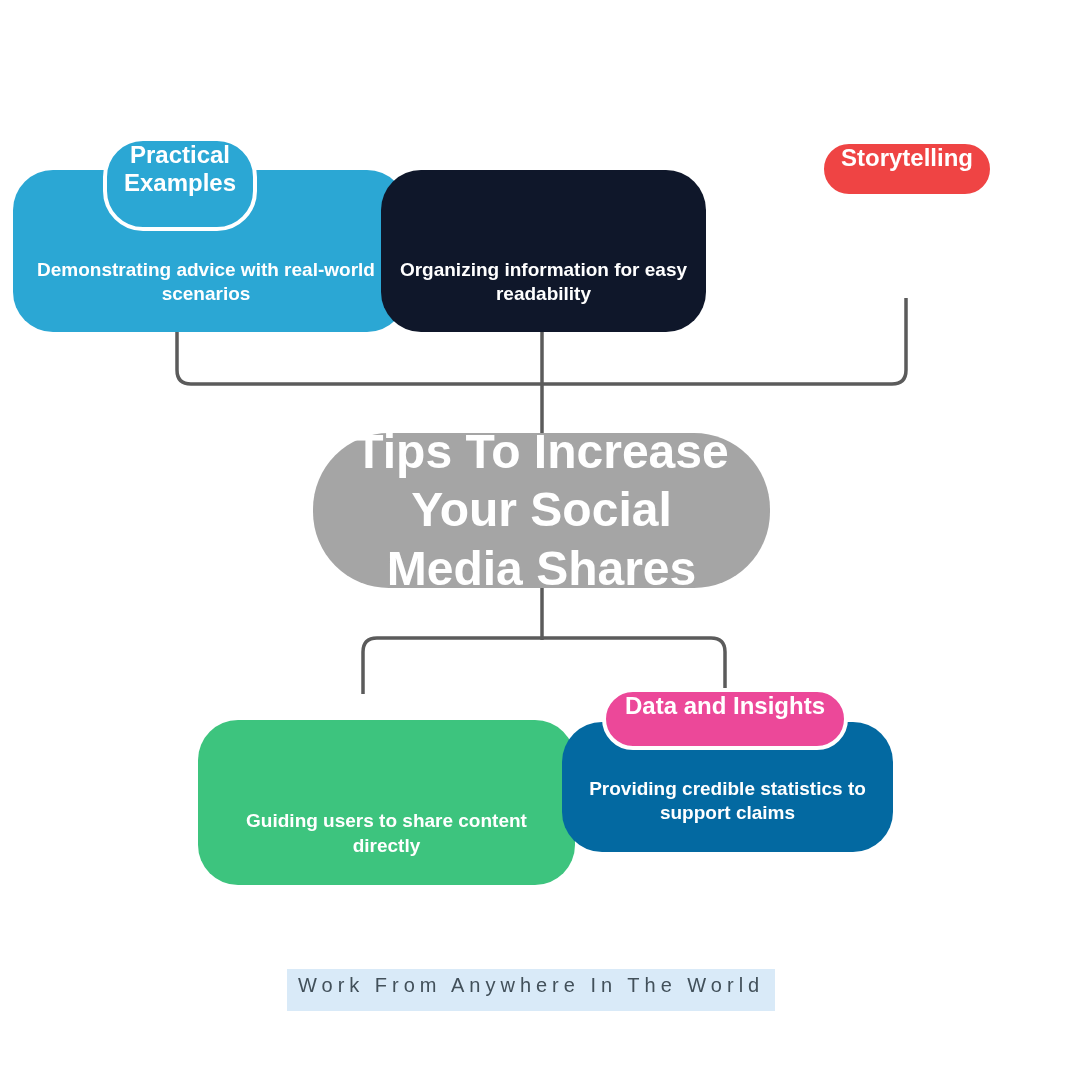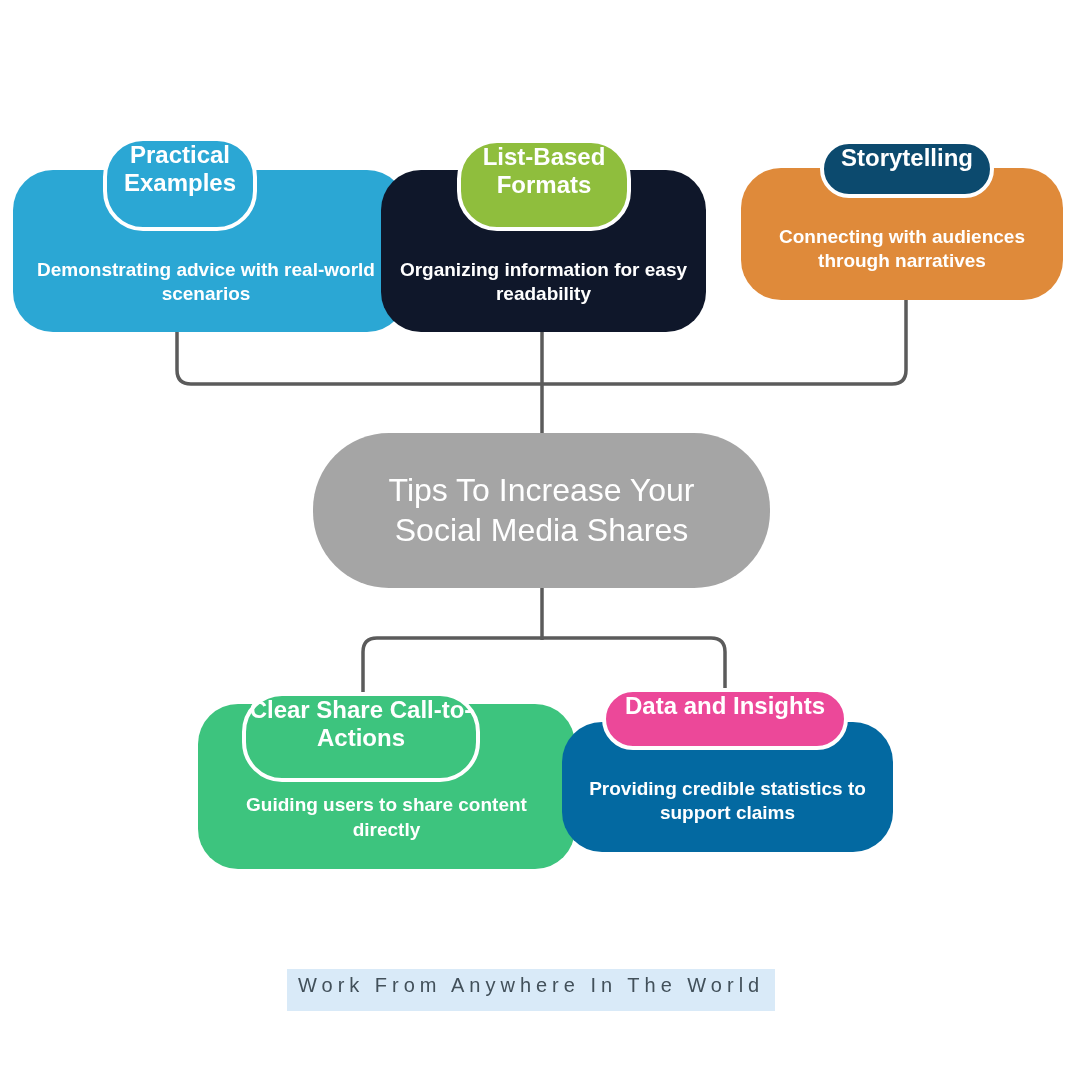--- a/index.html
+++ b/index.html
@@ -26,26 +26,26 @@
   .p1{left:103px;top:137px;width:154px;height:94px;}
   .b2{left:381px;top:170px;width:325px;height:162px;padding:62px 18px 0 18px;}
   .p2{left:457px;top:139px;width:174px;height:92px;}
   .b3{left:741px;top:168px;width:322px;height:132px;padding:30px 14px 0 14px;}
   .p3{left:820px;top:140px;width:174px;height:58px;border-radius:29px;}
 
   
   .center-node{
     position:absolute;z-index:1;left:313px;top:433px;width:457px;height:155px;
     border-radius:76px;display:flex;align-items:center;justify-content:center;
-    text-align:center;color:#ffffff;font-weight:normal;font-size:32px;line-height:1.22;
+    text-align:center;color:#ffffff;font-weight:bold;font-size:48px;line-height:1.22;
     padding:0 30px;box-sizing:border-box;
   }
 
   
-  .b4{left:198px;top:704px;width:377px;height:165px;padding:62px 20px 0 20px;}
+  .b4{left:198px;top:720px;width:377px;height:165px;padding:62px 20px 0 20px;}
   .p4{left:242px;top:692px;width:238px;height:90px;}
   .b5{left:562px;top:722px;width:331px;height:130px;padding:28px 14px 0 14px;}
   .p5{left:602px;top:688px;width:246px;height:62px;border-radius:31px;}
 
   .footer-band{
     position:absolute;z-index:1;left:287px;top:969px;
     padding:5px 11px 14px 11px;font-size:20px;letter-spacing:5px;
     white-space:nowrap;font-weight:normal;
   }
 </style>
@@ -64,40 +64,31 @@
   <div class="card-body b1" style="background-color: rgb(43, 167, 212);">
     <span>Demonstrating advice with real-world scenarios</span>
   </div>
   <div class="card-pill p1" style="background-color: rgb(43, 167, 212);">
     <span>Practical Examples</span>
   </div>
 
   <div class="card-body b2" style="background-color: #0f172a;">
     <span>Organizing information for easy readability</span>
   </div>
-  <div class="card-pill p2" style="background-color: rgb(143, 190, 61);">
-    <span>List-Based Formats</span>
-  </div>
 
-  <div class="card-body b3" style="background-color: rgb(223, 138, 58);">
-    <span>Connecting with audiences through narratives</span>
-  </div>
-  <div class="card-pill p3" style="background-color: #0c4a6e;">
+  <div class="card-pill p3" style="background-color: #ef4444;">
     <span>Storytelling</span>
   </div>
 
   <div class="center-node" style="background-color: rgb(165, 165, 165); color: rgb(255, 255, 255);">
     <span>Tips To Increase Your Social Media Shares</span>
   </div>
 
   <div class="card-body b4" style="background-color: rgb(61, 196, 126);">
     <span>Guiding users to share content directly</span>
-  </div>
-  <div class="card-pill p4" style="background-color: rgb(61, 196, 126);">
-    <span>Clear Share Call-to-Actions</span>
   </div>
 
   <div class="card-body b5" style="background-color: #0369a1;">
     <span>Providing credible statistics to support claims</span>
   </div>
   <div class="card-pill p5" style="background-color: #ec4899;">
     <span>Data and Insights</span>
   </div>
 
   <div class="footer-band" style="background-color: rgb(217, 234, 248); color: rgb(66, 80, 90);">Work From Anywhere In The World</div>

